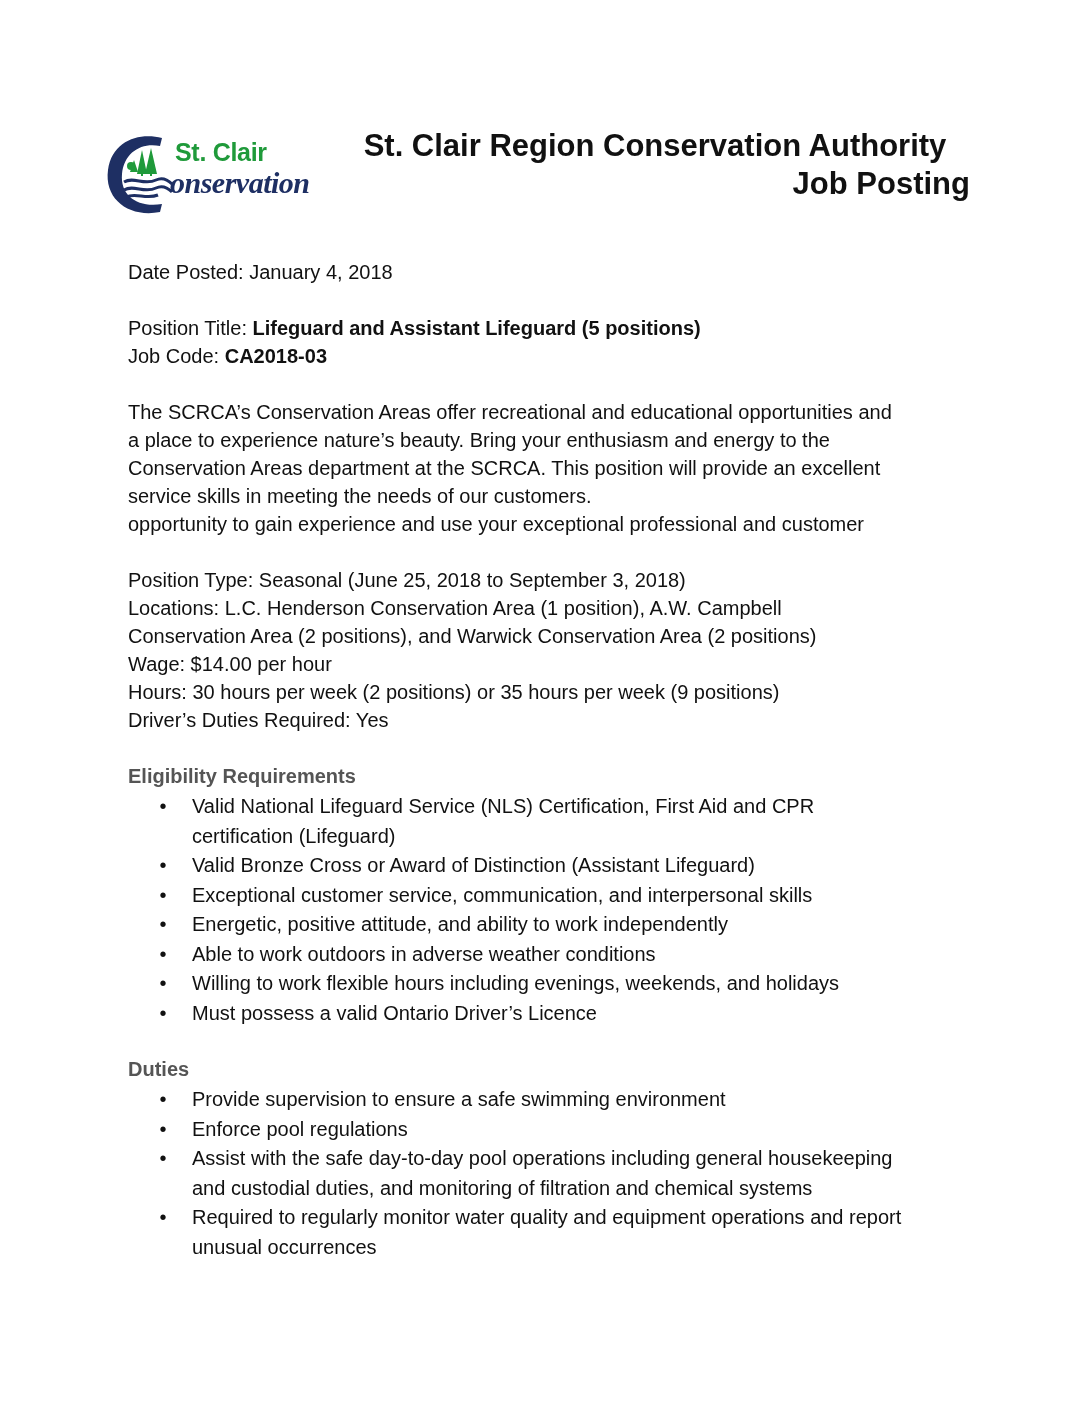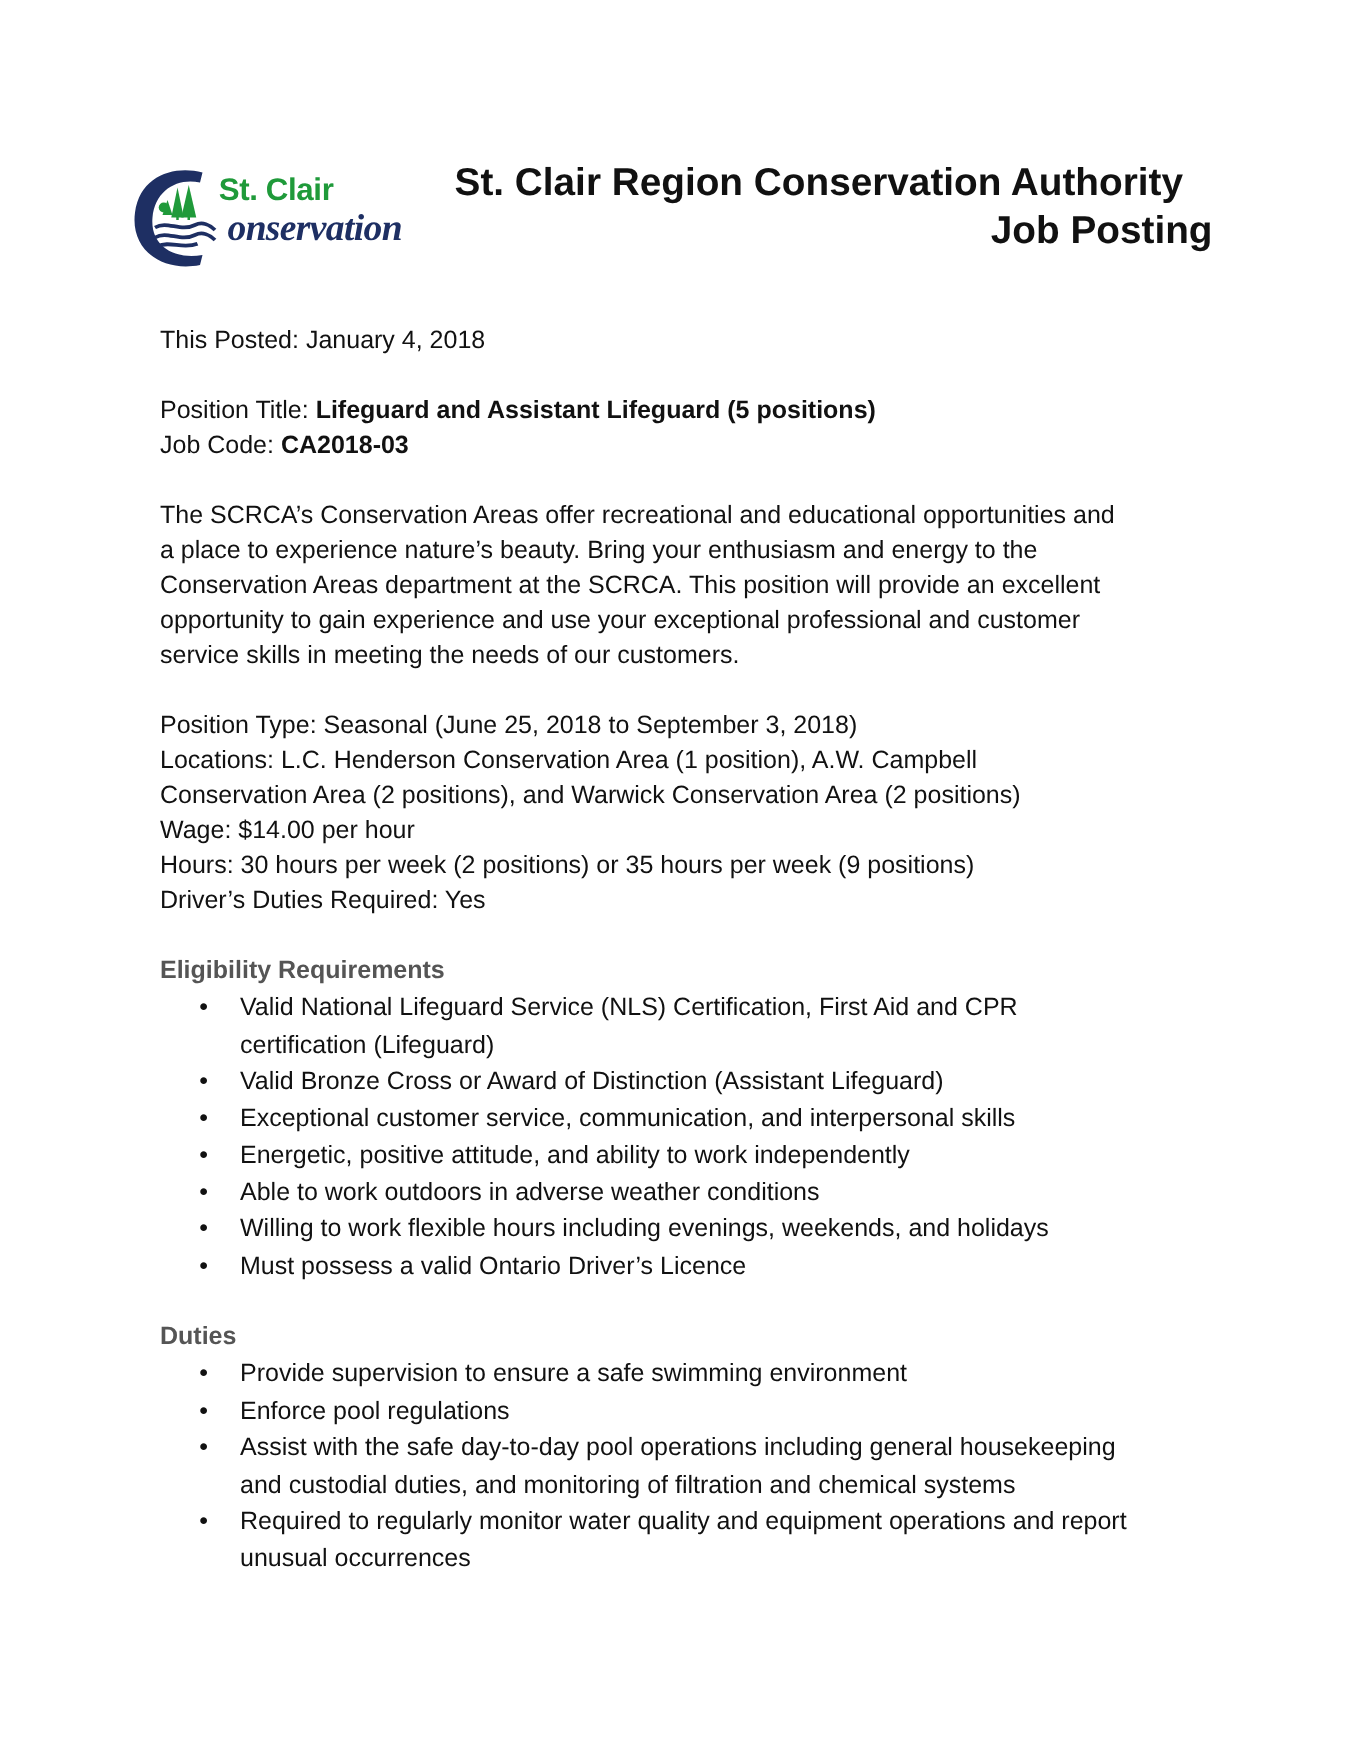--- a/index.html
+++ b/index.html
@@ -43,21 +43,20 @@
     .logo-text-bottom {
       position: absolute;
       left: 70px;
       top: 36px;
       font-family: "Liberation Serif", serif;
       font-style: italic;
       font-weight: bold;
       font-size: 30px;
       color: #1e2f63;
       letter-spacing: -0.5px;
-      margin-left: 12px;
     }
     
     .header-title {
       position: absolute;
       left: 340px;
       width: 630px;
       text-align: center;
       font-weight: bold;
       font-size: 31px;
       color: #111111;
@@ -132,40 +131,40 @@
     </svg>
     <span class="logo-text-top">St. Clair</span>
     <span class="logo-text-bottom">onservation</span>
   </div>
 
   <div class="header-title line1">St. Clair Region Conservation Authority</div>
   <div class="header-title line2">Job Posting</div>
 
   <div class="content">
     <p>
-      <span>This Posted:</span>
+      <span>Date Posted:</span>
       <span>January 4, 2018</span>
     </p>
     <div class="gap-lg"></div>
     <p>
       <span>Position Title:</span>
       <b>Lifeguard and Assistant Lifeguard (5 positions)</b>
     </p>
     <p>
       <span>Job Code:</span>
       <b>CA2018-03</b>
     </p>
     <div class="gap-lg"></div>
 
     <div>
       <p>The SCRCA’s Conservation Areas offer recreational and educational opportunities and</p>
       <p>a place to experience nature’s beauty. Bring your enthusiasm and energy to the</p>
       <p>Conservation Areas department at the SCRCA. This position will provide an excellent</p>
+      <p>service skills in meeting the needs of our customers.</p>
       <p>opportunity to gain experience and use your exceptional professional and customer</p>
-      <p>service skills in meeting the needs of our customers.</p>
     </div>
     <div class="gap-lg"></div>
 
     <div>
       <p>Position Type: Seasonal (June 25, 2018 to September 3, 2018)</p>
       <p>Locations: L.C. Henderson Conservation Area (1 position), A.W. Campbell</p>
       <p>Conservation Area (2 positions), and Warwick Conservation Area (2 positions)</p>
       <p>Wage: $14.00 per hour</p>
       <p>Hours: 30 hours per week (2 positions) or 35 hours per week (9 positions)</p>
       <p>Driver’s Duties Required: Yes</p>

